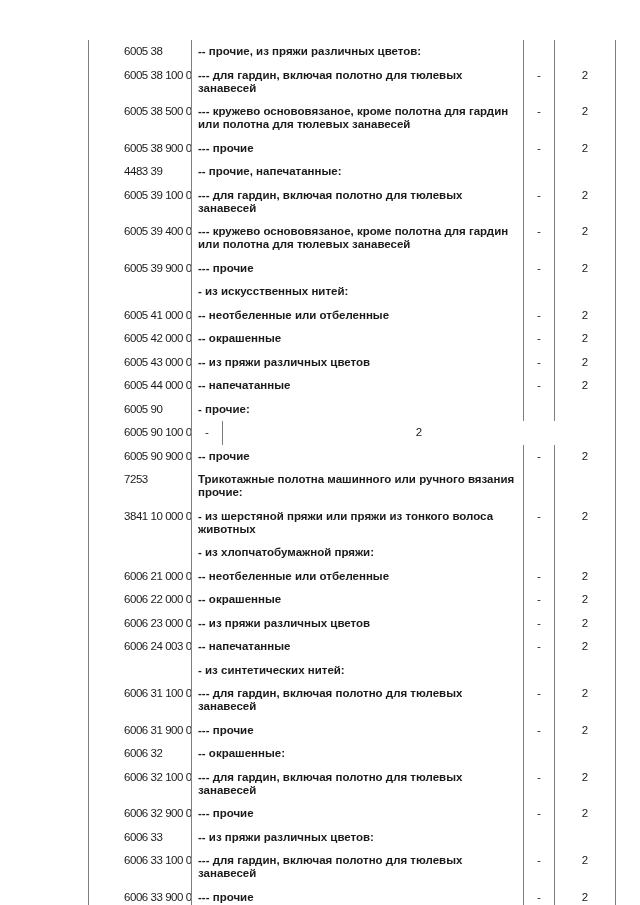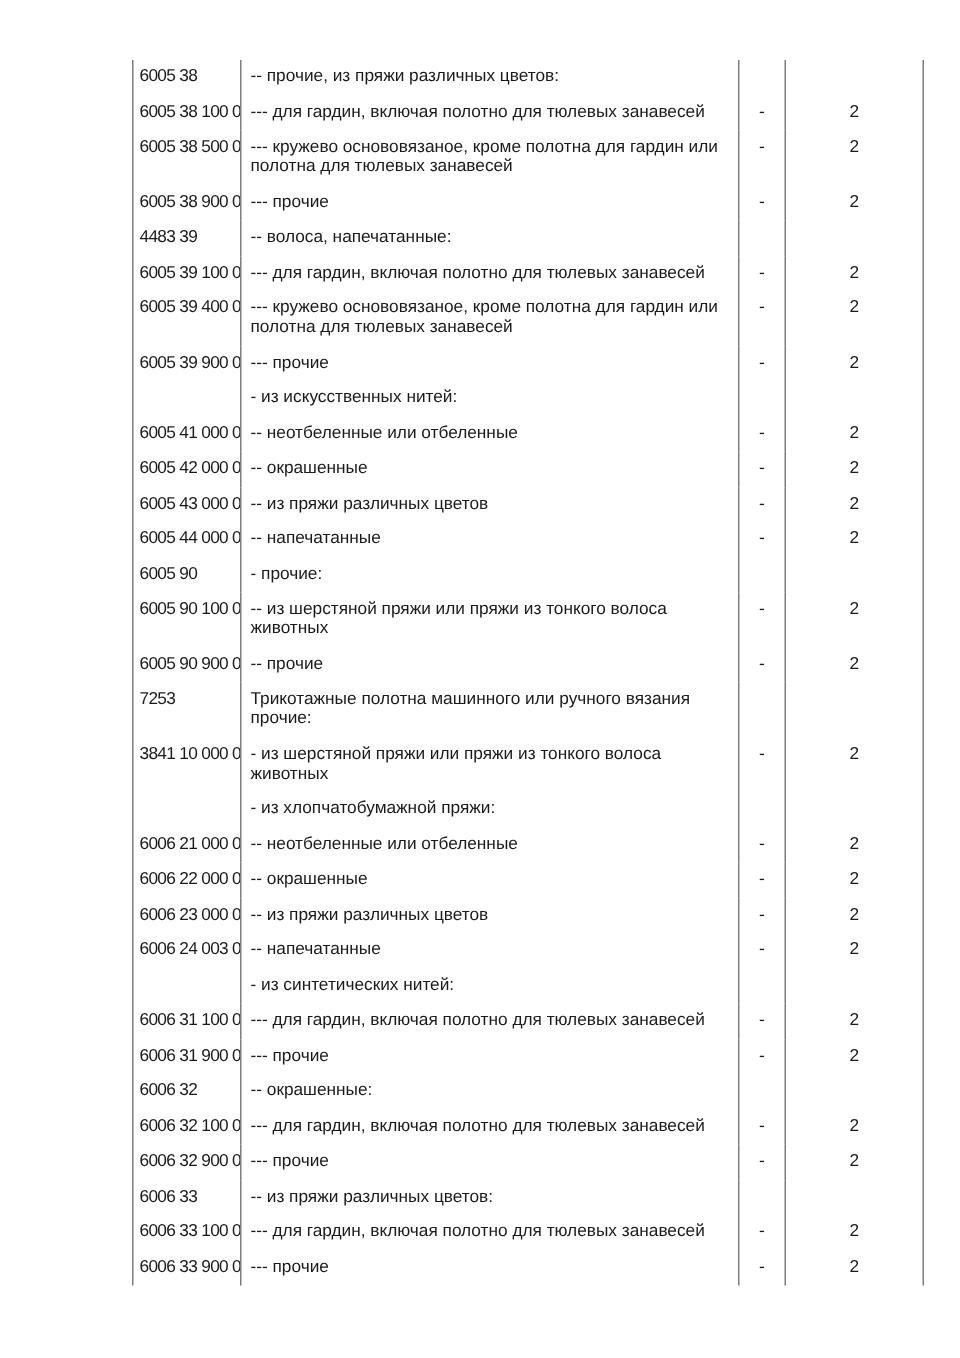--- a/index.html
+++ b/index.html
@@ -37,27 +37,29 @@
   }
   .cell.code {
     width: 72px;
     flex: 0 0 72px;
     border-right: 1px solid #7d7d7d;
     padding-left: 4px;
     padding-right: 14px;
     letter-spacing: -0.45px;
     white-space: nowrap;
     overflow: hidden;
+    margin-left: 31px;
   }
   .cell.desc {
     width: 332px;
     flex: 0 0 332px;
     border-right: 1px solid #7d7d7d;
     padding-left: 6px;
     padding-right: 2px;
+    font-weight: bold;
   }
   .cell.unit {
     width: 31px;
     flex: 0 0 31px;
     border-right: 1px solid #7d7d7d;
     text-align: center;
   }
   .cell.rate {
     flex: 1 1 auto;
     text-align: center;
@@ -90,21 +92,21 @@
 
   <div class="row">
     <div class="cell code">6005 38 900 0</div>
     <div class="cell desc">--- прочие</div>
     <div class="cell unit">-</div>
     <div class="cell rate">2</div>
   </div>
 
   <div class="row">
     <div class="cell code">4483 39</div>
-    <div class="cell desc">-- волоса, напечатанные:</div>
+    <div class="cell desc">-- прочие, напечатанные:</div>
     <div class="cell unit"></div>
     <div class="cell rate"></div>
   </div>
 
   <div class="row">
     <div class="cell code">6005 39 100 0</div>
     <div class="cell desc">--- для гардин, включая полотно для тюлевых занавесей</div>
     <div class="cell unit">-</div>
     <div class="cell rate">2</div>
   </div>
@@ -160,21 +162,20 @@
 
   <div class="row">
     <div class="cell code">6005 90</div>
     <div class="cell desc">- прочие:</div>
     <div class="cell unit"></div>
     <div class="cell rate"></div>
   </div>
 
   <div class="row">
     <div class="cell code">6005 90 100 0</div>
-    <div class="cell desc">-- из шерстяной пряжи или пряжи из тонкого волоса животных</div>
     <div class="cell unit">-</div>
     <div class="cell rate">2</div>
   </div>
 
   <div class="row">
     <div class="cell code">6005 90 900 0</div>
     <div class="cell desc">-- прочие</div>
     <div class="cell unit">-</div>
     <div class="cell rate">2</div>
   </div>

